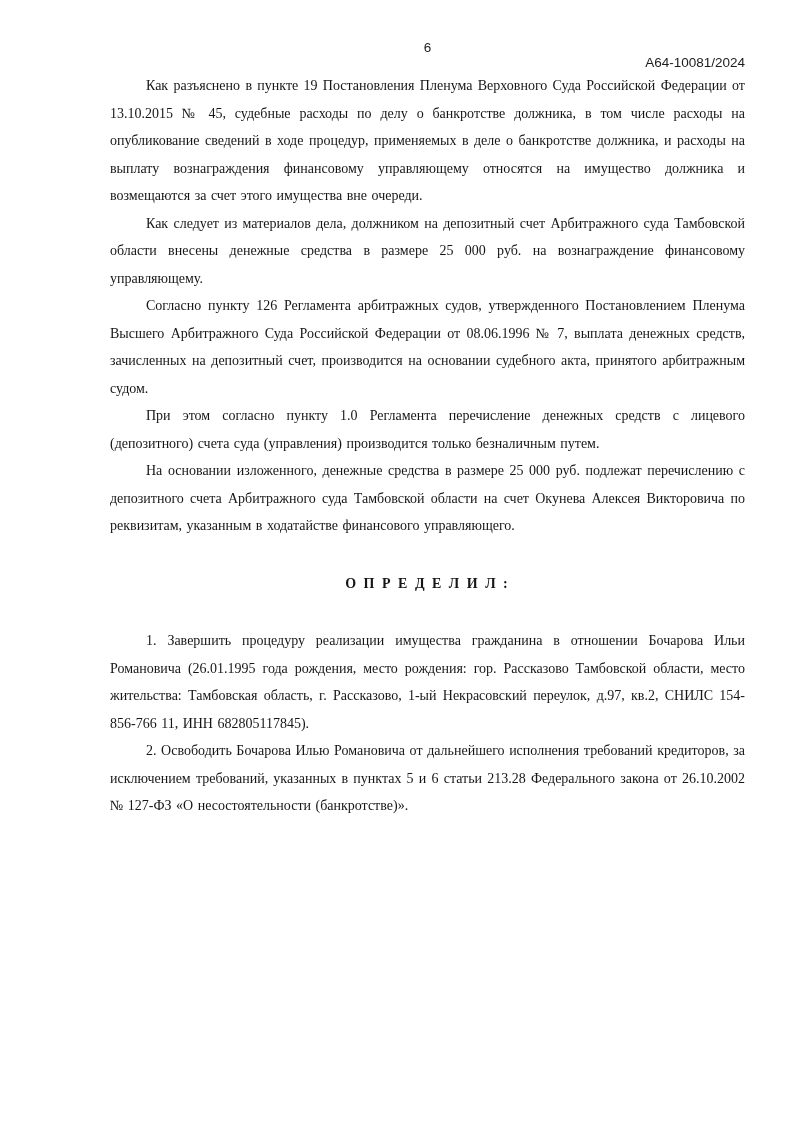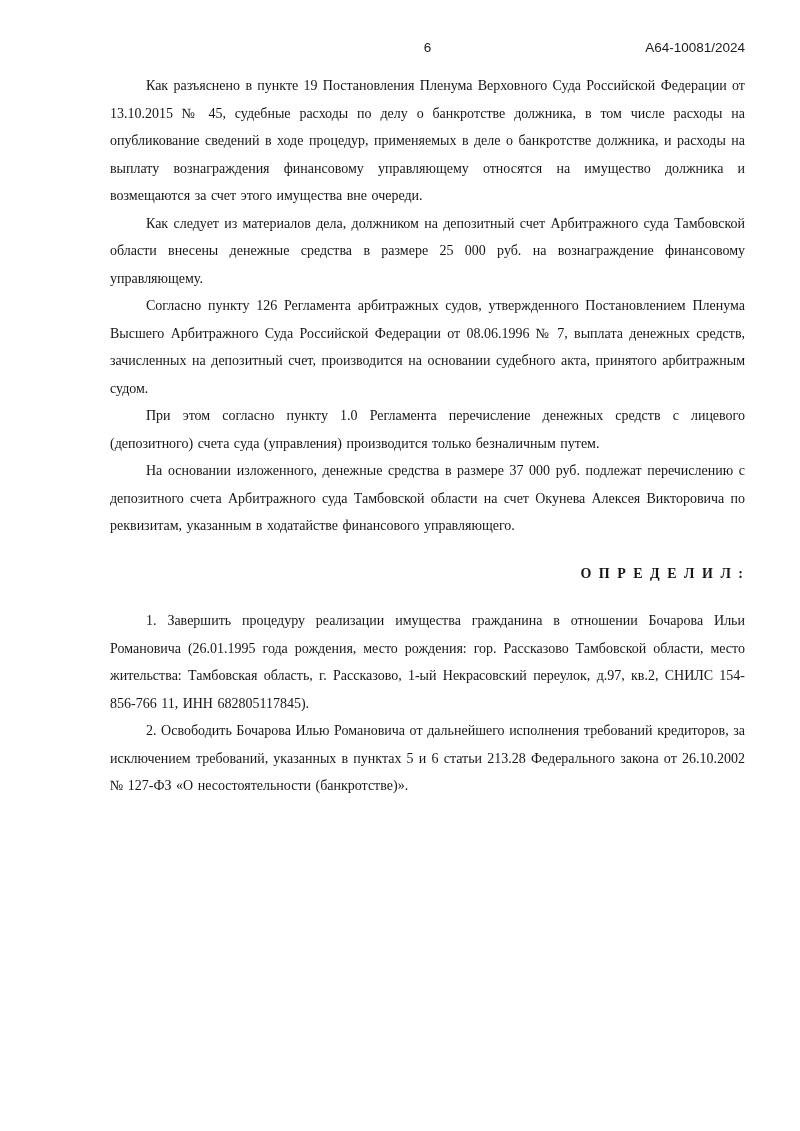--- a/index.html
+++ b/index.html
@@ -31,51 +31,51 @@
   }
   .page-number {
     position: absolute;
     left: 50%;
     top: 0;
     transform: translateX(-50%);
   }
   .case-number {
     position: absolute;
     right: 0;
-    top: 0;
+    top: 15px;
     text-align: center;
   }
   .page-body p {
     margin: 0;
     font-size: 14px;
     line-height: 27.5px;
     text-align: justify;
     text-indent: 36px;
     word-spacing: 1px;
   }
   .page-body p.resolution-heading {
-    text-align: right;
+    text-align: center;
     text-indent: 0;
     font-weight: bold;
     letter-spacing: 2px;
-    margin: 20px 0;
+    margin: 30px 0;
     word-spacing: 0;
   }
 </style>
 </head>
 <body>
 
 <div class="page">
   <div class="page-header">
     <span class="page-number">6</span>
     <span class="case-number">А64-10081/2024</span>
   </div>
   <div class="page-body">
     <p>Как разъяснено в пункте 19 Постановления Пленума Верховного Суда Российской Федерации от 13.10.2015 № 45, судебные расходы по делу о банкротстве должника, в том числе расходы на опубликование сведений в ходе процедур, применяемых в деле о банкротстве должника, и расходы на выплату вознаграждения финансовому управляющему относятся на имущество должника и возмещаются за счет этого имущества вне очереди.</p>
     <p>Как следует из материалов дела, должником на депозитный счет Арбитражного суда Тамбовской области внесены денежные средства в размере 25 000 руб. на вознаграждение финансовому управляющему.</p>
     <p>Согласно пункту 126 Регламента арбитражных судов, утвержденного Постановлением Пленума Высшего Арбитражного Суда Российской Федерации от 08.06.1996 № 7, выплата денежных средств, зачисленных на депозитный счет, производится на основании судебного акта, принятого арбитражным судом.</p>
     <p>При этом согласно пункту 1.0 Регламента перечисление денежных средств с лицевого (депозитного) счета суда (управления) производится только безналичным путем.</p>
-    <p>На основании изложенного, денежные средства в размере 37 000 руб. подлежат перечислению с депозитного счета Арбитражного суда Тамбовской области на счет Окунева Алексея Викторовича по реквизитам, указанным в ходатайстве финансового управляющего.</p>
+    <p>На основании изложенного, денежные средства в размере 25 000 руб. подлежат перечислению с депозитного счета Арбитражного суда Тамбовской области на счет Окунева Алексея Викторовича по реквизитам, указанным в ходатайстве финансового управляющего.</p>
     <p class="resolution-heading">О П Р Е Д Е Л И Л :</p>
     <p>1. Завершить процедуру реализации имущества гражданина в отношении Бочарова Ильи Романовича (26.01.1995 года рождения, место рождения: гор. Рассказово Тамбовской области, место жительства: Тамбовская область, г. Рассказово, 1-ый Некрасовский переулок, д.97, кв.2, СНИЛС 154-856-766 11, ИНН 682805117845).</p>
     <p>2. Освободить Бочарова Илью Романовича от дальнейшего исполнения требований кредиторов, за исключением требований, указанных в пунктах 5 и 6 статьи 213.28 Федерального закона от 26.10.2002 № 127-ФЗ «О несостоятельности (банкротстве)».</p>
   </div>
 </div>
 
 </body></html>

